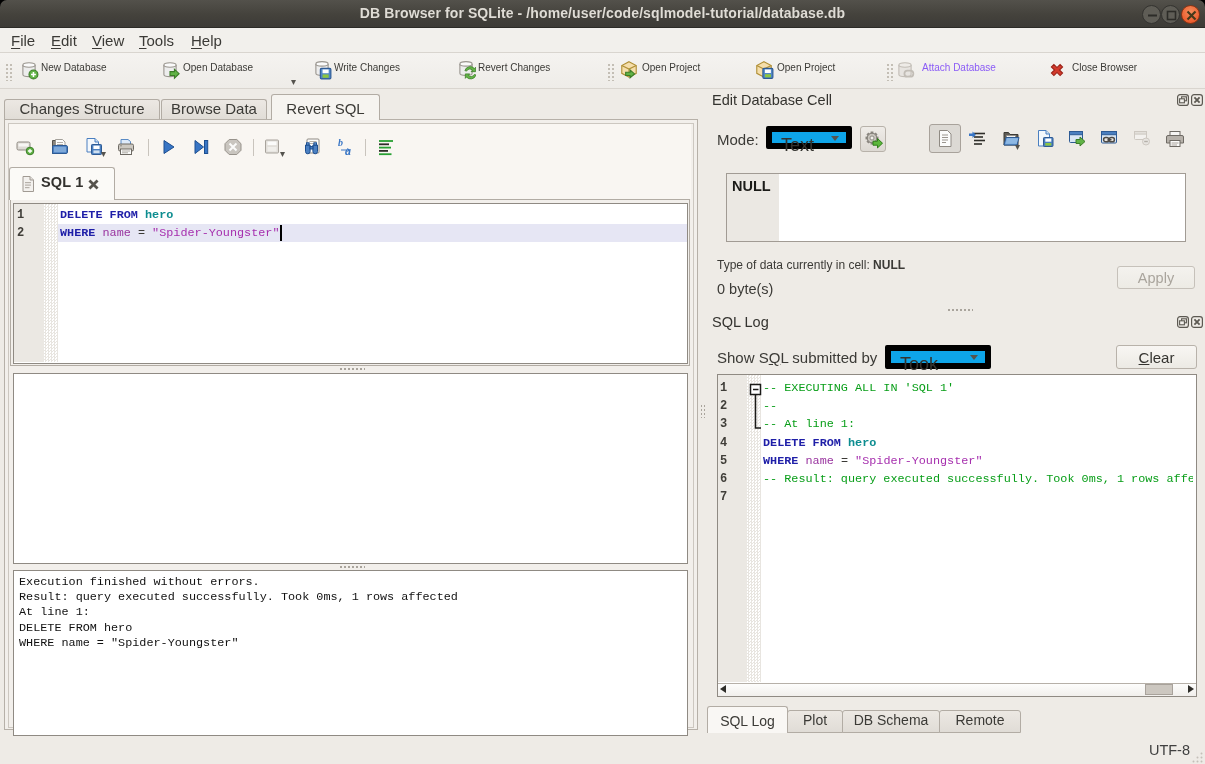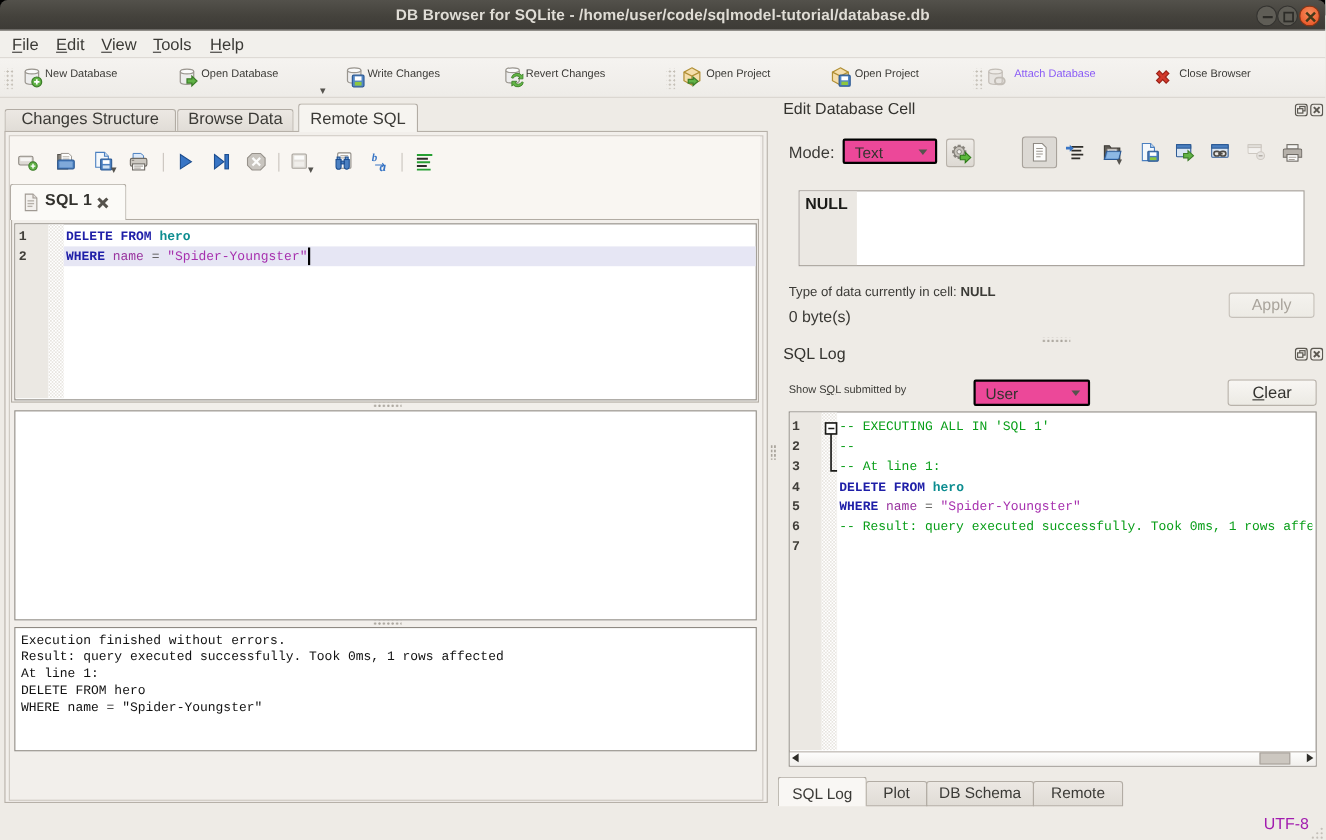--- a/index.html
+++ b/index.html
@@ -39,35 +39,35 @@
 .mono{font-family:"Liberation Mono",monospace;font-size:11.8px;white-space:pre}
 .lnum{font-family:"Liberation Mono",monospace;font-size:12px;font-weight:bold;color:#403e39}
 .kw{color:#1f1fa8;font-weight:bold}
 .tbl{color:#0d8d90;font-weight:bold}
 .idf{color:#99349f}
 .str{color:#a62fae}
 .cmt{color:#089e18}
 .eline{position:absolute;left:44px;height:18px;line-height:18px}
 
 #results{left:13px;top:373px;width:675px;height:191px;border:1px solid #8f8a83;background:#fff}
-#msgbox{left:13px;top:570px;width:675px;height:113px;border:1px solid #8f8a83;background:#fff;padding:4px 0 0 5px;line-height:15.2px;font-size:11.8px;color:#111}
+#msgbox{left:13px;top:570px;width:675px;height:166px;border:1px solid #8f8a83;background:#fff;padding:4px 0 0 5px;line-height:15.2px;font-size:11.8px;color:#111}
 .sdots{height:4px;width:26px;background-image:radial-gradient(circle,#a9a49c 1px,transparent 1.2px);background-size:4px 4px;background-position:0 1px}
 .vdots{width:6px;height:14px;background-image:radial-gradient(circle,#a9a49c 0.9px,transparent 1.1px);background-size:3px 4px}
 
 .ptitle{font-size:14.5px;color:#34332f}
-.combo{background:#ec4899;border:2px solid #000000;border-radius:2px;font-size:14px;color:#34332f}
+.combo{background:#0ea5e9;border:6px solid #000000;border-radius:2px;font-size:18px;color:#34332f}
 .combo .ar{position:absolute;right:7px;top:50%;margin-top:-2px;width:0;height:0;border-left:4px solid transparent;border-right:4px solid transparent;border-top:5px solid #55534e}
 .btn{background:linear-gradient(#f8f6f3,#eceae4);border:1px solid #b8b2aa;border-radius:3px;font-size:14.5px;color:#34332f;text-align:center}
 .btn.dis{color:#a9a49c;border:1px solid #c6c1ba;background:linear-gradient(#f4f2ee,#edebe5)}
 #cellbox{left:726px;top:173px;width:460px;height:69px;border:1px solid #a19b94;background:#fff}
 #logbox{left:717px;top:374px;width:480px;height:323px;border:1px solid #8f8a83;background:#fff}
 .ltab{top:710px;height:23px;background:linear-gradient(#ece8e3,#e0dcd6);border:1px solid #b2aca4;border-radius:3px 3px 0 0;font-size:14px;text-align:center;color:#3b3a36}
 .ltab.active{top:706px;height:27px;background:#f9f7f4;border-bottom:none;z-index:2}
 .ltab span{position:absolute;width:100%;left:0;bottom:4px}
-#utf8{left:1120px;top:742px;width:70px;text-align:right;font-size:14.5px;color:#a21caf}
+#utf8{left:1120px;top:742px;width:70px;text-align:right;font-size:14.5px;color:#404040}
 </style></head>
 <body>
 
 <div class="abs" style="left:0;top:0;width:14px;height:14px;background:#000"></div>
 <div class="abs" style="left:1191px;top:0;width:14px;height:14px;background:#000"></div>
 <div class="abs" id="titlebar"></div>
 <div class="abs" id="title">DB Browser for SQLite - /home/user/code/sqlmodel-tutorial/database.db</div>
 <div class="abs wbtn" style="left:1142px">
     <svg width="19" height="19">
       <line x1="5" y1="9.5" x2="14" y2="9.5" stroke="#2d2c28" stroke-width="2"></line>
@@ -149,21 +149,21 @@
   </svg>
 <div class="abs titem" style="left:1072px">Close Browser</div>
 
 <div class="abs tab" style="left:4px;width:156px">
     <span>Changes Structure</span>
   </div>
 <div class="abs tab" style="left:161px;width:106px">
     <span>Browse Data</span>
   </div>
 <div class="abs tab active" style="left:271px;width:109px">
-    <span>Remote SQL</span>
+    <span>Revert SQL</span>
   </div>
 <div class="abs" id="panebg"></div>
 <div class="abs" id="paneinner"></div>
 <div class="abs" id="panetop"></div>
 <div class="abs" id="edframe"></div>
 
 <svg class="abs sicon" style="left:15px" viewBox="0 0 20 20">
     <rect x="2" y="5" width="13" height="8" rx="1.5" fill="#dedad5" stroke="#8f8a83"></rect>
     <rect x="3.5" y="6.5" width="10" height="3" fill="#f7f6f4"></rect>
     <circle cx="15" cy="14" r="3.8" fill="#61b346" stroke="#3c7d28"></circle>
@@ -369,23 +369,23 @@
 <div class="abs ptitle" style="left:712px;top:314px">SQL Log</div>
 <svg class="abs" style="left:1177px;top:316px" width="12" height="12" viewBox="0 0 12 12">
     <rect x="0.6" y="0.6" width="10.8" height="10.8" rx="2.5" fill="none" stroke="#5c5952" stroke-width="1.2"></rect>
     <rect x="4.6" y="2.8" width="4.8" height="4" fill="none" stroke="#5c5952" stroke-width="1.1"></rect>
     <rect x="2.6" y="4.8" width="4.8" height="4" fill="#f2f0ec" stroke="#5c5952" stroke-width="1.1"></rect>
   </svg>
 <svg class="abs" style="left:1191px;top:316px" width="12" height="12" viewBox="0 0 12 12">
     <rect x="0.6" y="0.6" width="10.8" height="10.8" rx="2.5" fill="none" stroke="#5c5952" stroke-width="1.2"></rect>
     <path d="M3.4 3.4l5.2 5.2M8.6 3.4l-5.2 5.2" stroke="#5c5952" stroke-width="1.8"></path>
   </svg>
-<div class="abs" style="left:717px;top:349px;font-size:10px">Show S<u>Q</u>L submitted by</div>
+<div class="abs" style="left:717px;top:349px;font-size:15px">Show S<u>Q</u>L submitted by</div>
 <div class="abs combo" style="left:885px;top:345px;width:106px;height:24px">
-    <span style="position:absolute;left:9px;top:3px">User</span>
+    <span style="position:absolute;left:9px;top:3px">Took</span>
     <span class="ar"></span>
   </div>
 <div class="abs btn" style="left:1116px;top:345px;width:81px;height:24px">
     <span style="position:absolute;width:100%;left:0;top:3px;font-size:15px"><u>C</u>lear</span>
   </div>
 
 <div class="abs" id="logbox">
   <div class="abs gutter" style="left:0;top:0;width:29px;height:307px"></div>
   <div class="abs foldm" style="left:29px;top:0;width:14px;height:307px"></div>
   <div class="abs lnum" style="left:2px;top:4px;line-height:18.2px">1<br>2<br>3<br>4<br>5<br>6<br>7</div>

